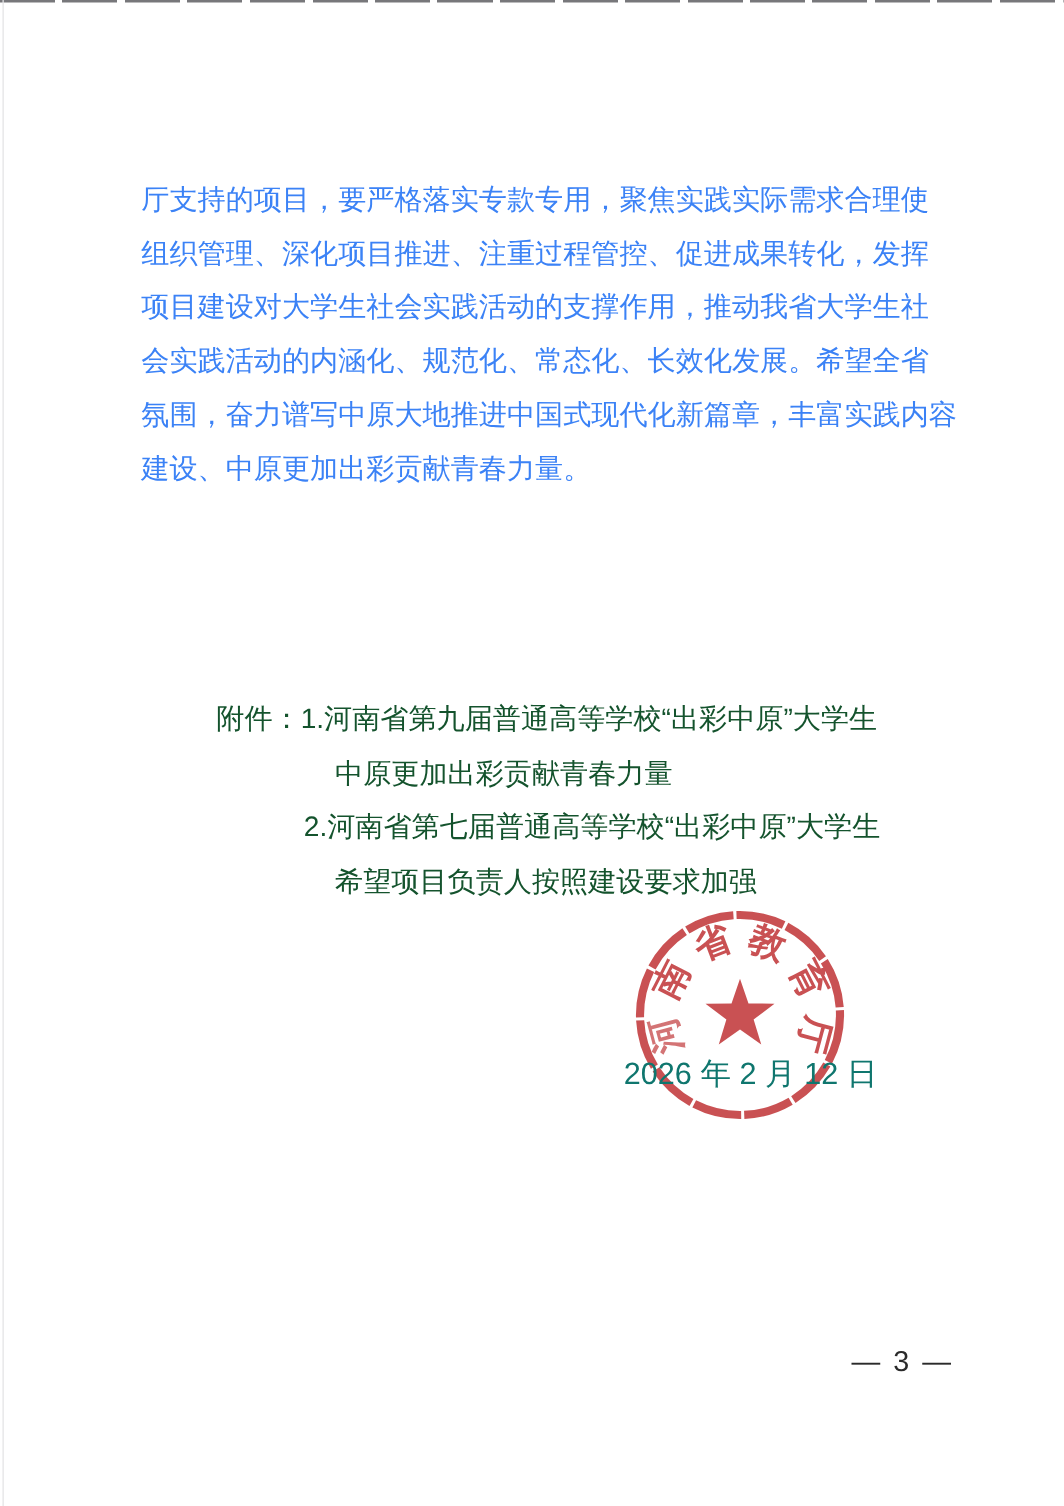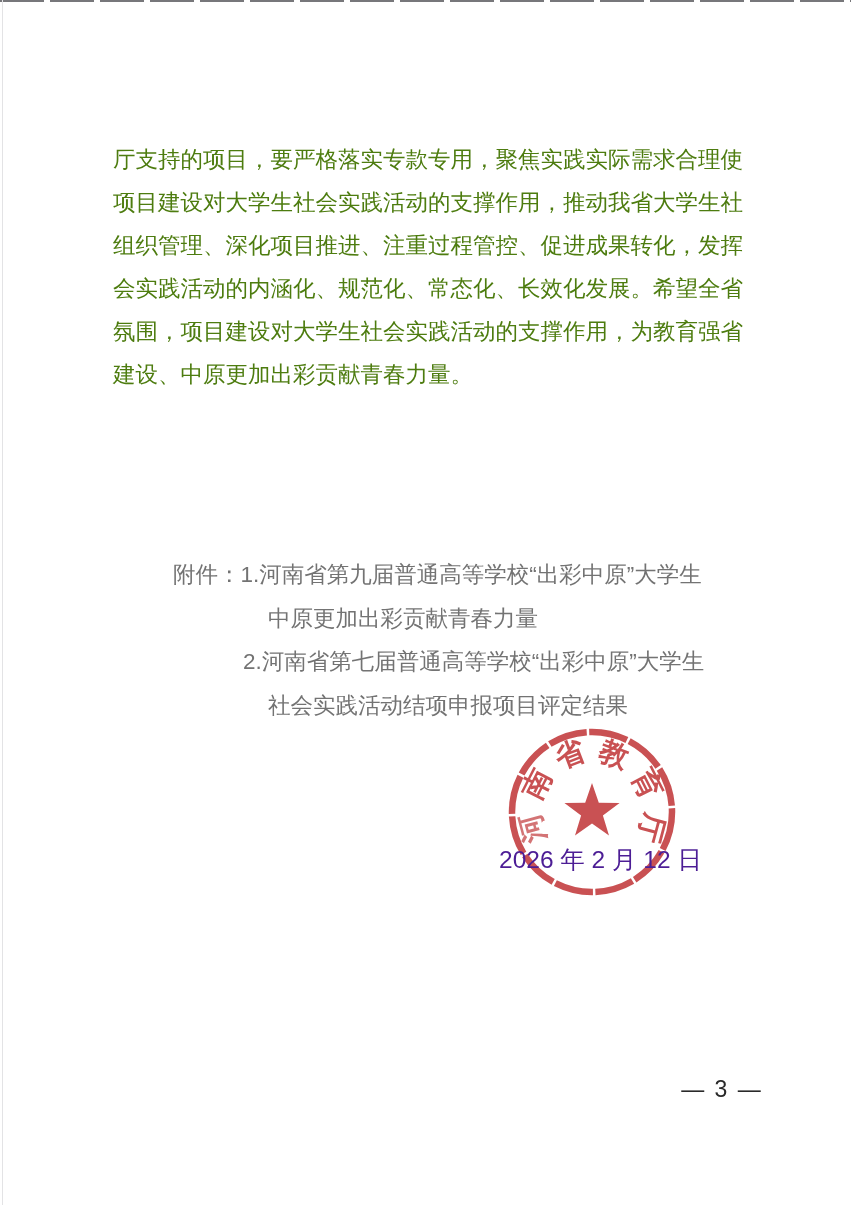--- a/index.html
+++ b/index.html
@@ -20,67 +20,67 @@
     background: #e3e3e5;
   }
   
   .doc-body {
     position: absolute; left: 113px; top: 138px; width: 634px;
   }
   .doc-line {
     height: 43px; line-height: 43px;
     font-size: 22.5px; letter-spacing: 0px;
     white-space: nowrap;
-    color: #4d7c0f;
+    color: #3b82f6;
   }
   
-  .att-line { position: absolute; font-size: 22.5px; line-height: 26px; white-space: nowrap; color: #737373; }
+  .att-line { position: absolute; font-size: 22.5px; line-height: 26px; white-space: nowrap; color: #14532d; }
   .att-1 { left: 173px; top: 562px; }
   .att-2 { left: 268px; top: 606px; }
   .att-3 { left: 243px; top: 649px; }
   .att-4 { left: 268px; top: 693px; }
   
   .seal-wrap { position: absolute; left: 501px; top: 721px; width: 182px; height: 182px; }
   .seal-wrap svg { display: block; }
   
   .issue-date {
     position: absolute; left: 499px; top: 846px; width: 200px;
     font-size: 24.5px; line-height: 28px; white-space: nowrap;
-    color: #4c1d95; z-index: 5;
+    color: #0f766e; z-index: 5;
   }
   
   .page-number {
     position: absolute; left: 672px; top: 1076px; width: 100px;
     font-size: 23px; line-height: 26px; text-align: center;
     color: #2a2a2a; letter-spacing: 2px; white-space: nowrap;
   }
 </style>
 </head>
 <body>
 
 <div class="scan-top-line"></div>
 <div class="scan-left-line"></div>
 
 <div class="doc-body">
   <div class="doc-line">厅支持的项目，要严格落实专款专用，聚焦实践实际需求合理使</div>
+  <div class="doc-line">组织管理、深化项目推进、注重过程管控、促进成果转化，发挥</div>
   <div class="doc-line">项目建设对大学生社会实践活动的支撑作用，推动我省大学生社</div>
-  <div class="doc-line">组织管理、深化项目推进、注重过程管控、促进成果转化，发挥</div>
   <div class="doc-line">会实践活动的内涵化、规范化、常态化、长效化发展。希望全省</div>
-  <div class="doc-line">氛围，项目建设对大学生社会实践活动的支撑作用，为教育强省</div>
+  <div class="doc-line">氛围，奋力谱写中原大地推进中国式现代化新篇章，丰富实践内容</div>
   <div class="doc-line">建设、中原更加出彩贡献青春力量。</div>
 </div>
 
 <div class="att-line att-1">
   <span>附件：</span><span>1.</span><span>河南省第九届普通高等学校“出彩中原”大学生</span>
 </div>
 <div class="att-line att-2">中原更加出彩贡献青春力量</div>
 <div class="att-line att-3">
   <span>2.</span><span>河南省第七届普通高等学校“出彩中原”大学生</span>
 </div>
-<div class="att-line att-4">社会实践活动结项申报项目评定结果</div>
+<div class="att-line att-4">希望项目负责人按照建设要求加强</div>
 
 <div class="seal-wrap">
   <svg width="182" height="182" viewBox="0 0 182 182" opacity="0.88">
     <g fill="none" stroke="#c23a3c">
       <circle cx="91" cy="91" r="80" stroke-width="6.5" stroke-dasharray="39 2.5"></circle>
     </g>
     <polygon fill="#c23a3c" points="91,62 97.8,81.7 118.6,82 101.9,94.6 108,114.5 91,102.5 74,114.5 80.1,94.6 63.4,82 84.2,81.7"></polygon>
     <g font-family="Liberation Sans, DejaVu Sans, sans-serif" font-size="29" font-weight="bold" fill="#c23a3c" text-anchor="middle">
       <text x="31.1" y="117.1" transform="rotate(-105 31.1 107.1)" opacity="0.8">河</text>
       <text x="35.8" y="72.8" transform="rotate(-63 35.8 62.8)">南</text>

